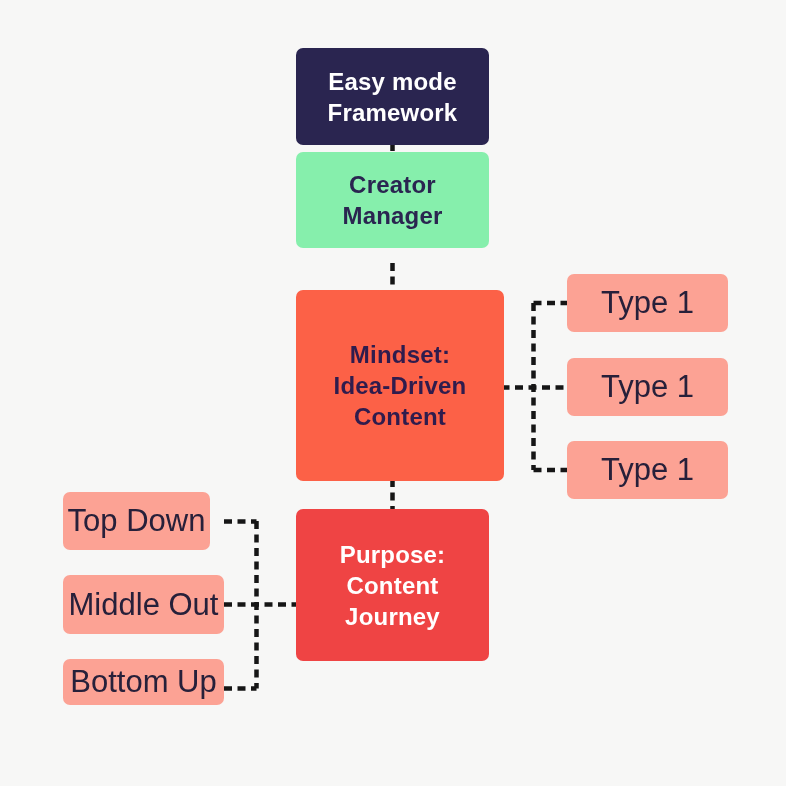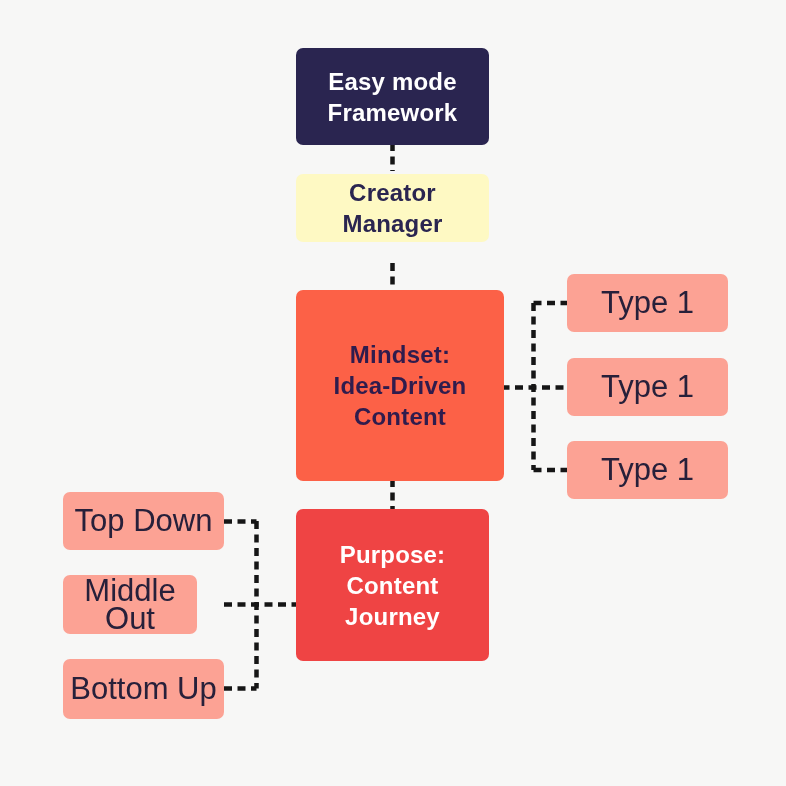--- a/index.html
+++ b/index.html
@@ -68,21 +68,21 @@
       <path d="M224 604.5 L297 604.5"></path>
       <path d="M224 688.5 L256.5 688.5"></path>
     </g>
   </svg>
 
   <div class="node big" style="left: 296px; top: 48px; width: 193px; height: 97px; background-color: rgb(42, 37, 80); color: rgb(255, 255, 255);">
     <span class="label">Easy mode
 Framework</span>
   </div>
 
-  <div class="node big" style="left: 296px; top: 174px; width: 193px; height: 68px; background-color: #fef9c3; color: rgb(42, 37, 80);">
+  <div class="node big" style="left: 296px; top: 152px; width: 193px; height: 96px; background-color: #86efac; color: rgb(42, 37, 80);">
     <span class="label">Creator
 Manager</span>
   </div>
 
   <div class="node big" style="left: 296px; top: 290px; width: 208px; height: 191px; background-color: rgb(252, 97, 71); color: rgb(47, 28, 77);">
     <span class="label">Mindset:
 Idea-Driven
 Content</span>
   </div>
 
@@ -97,25 +97,25 @@
   </div>
 
   <div class="node small" style="left: 567px; top: 358px; width: 161px; height: 58px; background-color: rgb(252, 162, 148); color: rgb(39, 32, 58);">
     <span class="label">Type 1</span>
   </div>
 
   <div class="node small" style="left: 567px; top: 441px; width: 161px; height: 58px; background-color: rgb(252, 162, 148); color: rgb(39, 32, 58);">
     <span class="label">Type 1</span>
   </div>
 
-  <div class="node small" style="left: 63px; top: 492px; width: 161px; height: 58px; background-color: rgb(252, 162, 148); color: rgb(39, 32, 58);">
+  <div class="node small" style="left: 63px; top: 492px; width: 147px; height: 58px; background-color: rgb(252, 162, 148); color: rgb(39, 32, 58);">
     <span class="label">Top Down</span>
   </div>
 
-  <div class="node small" style="left: 63px; top: 575px; width: 134px; height: 59px; background-color: rgb(252, 162, 148); color: rgb(39, 32, 58);">
+  <div class="node small" style="left: 63px; top: 575px; width: 161px; height: 59px; background-color: rgb(252, 162, 148); color: rgb(39, 32, 58);">
     <span class="label">Middle Out</span>
   </div>
 
-  <div class="node small" style="left: 63px; top: 659px; width: 161px; height: 60px; background-color: rgb(252, 162, 148); color: rgb(39, 32, 58);">
+  <div class="node small" style="left: 63px; top: 659px; width: 161px; height: 46px; background-color: rgb(252, 162, 148); color: rgb(39, 32, 58);">
     <span class="label">Bottom Up</span>
   </div>
 
 </div>
 
 </body></html>

